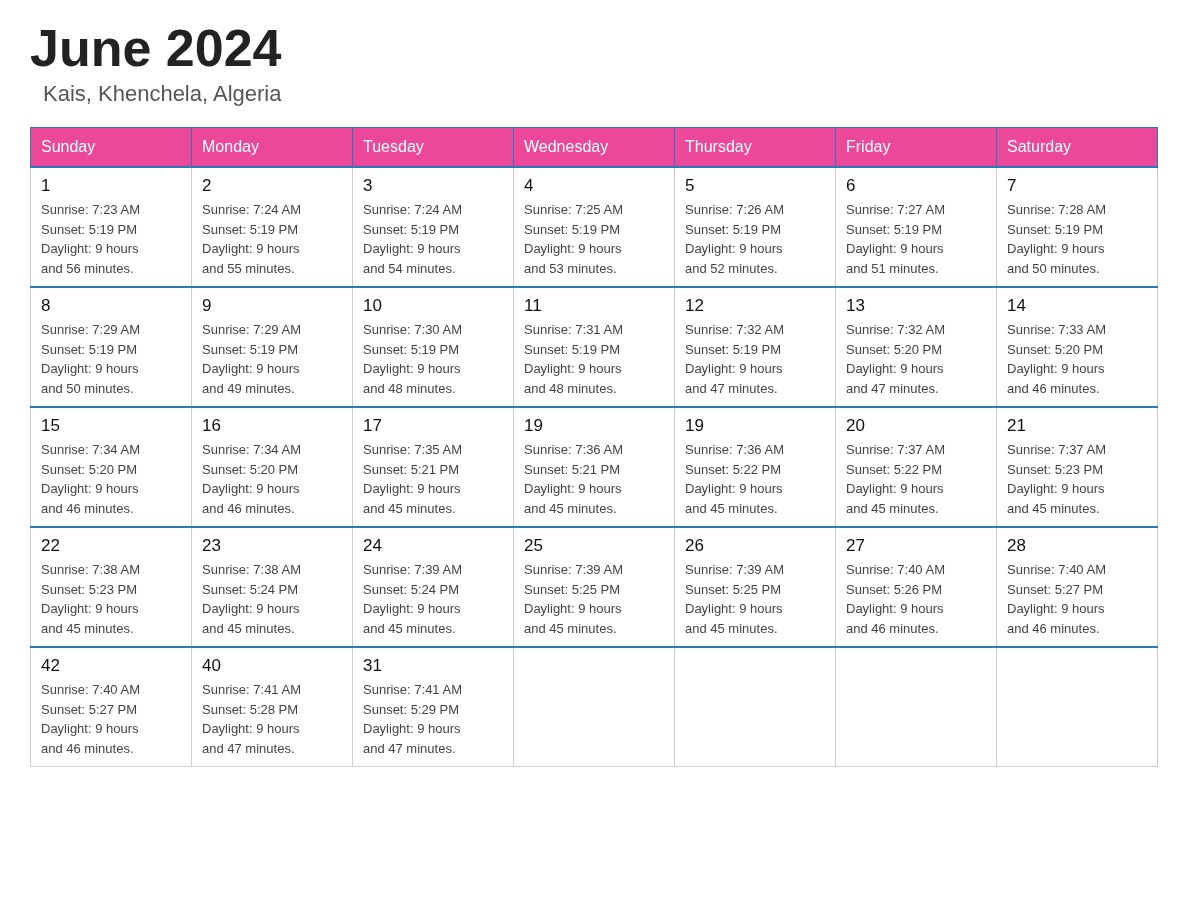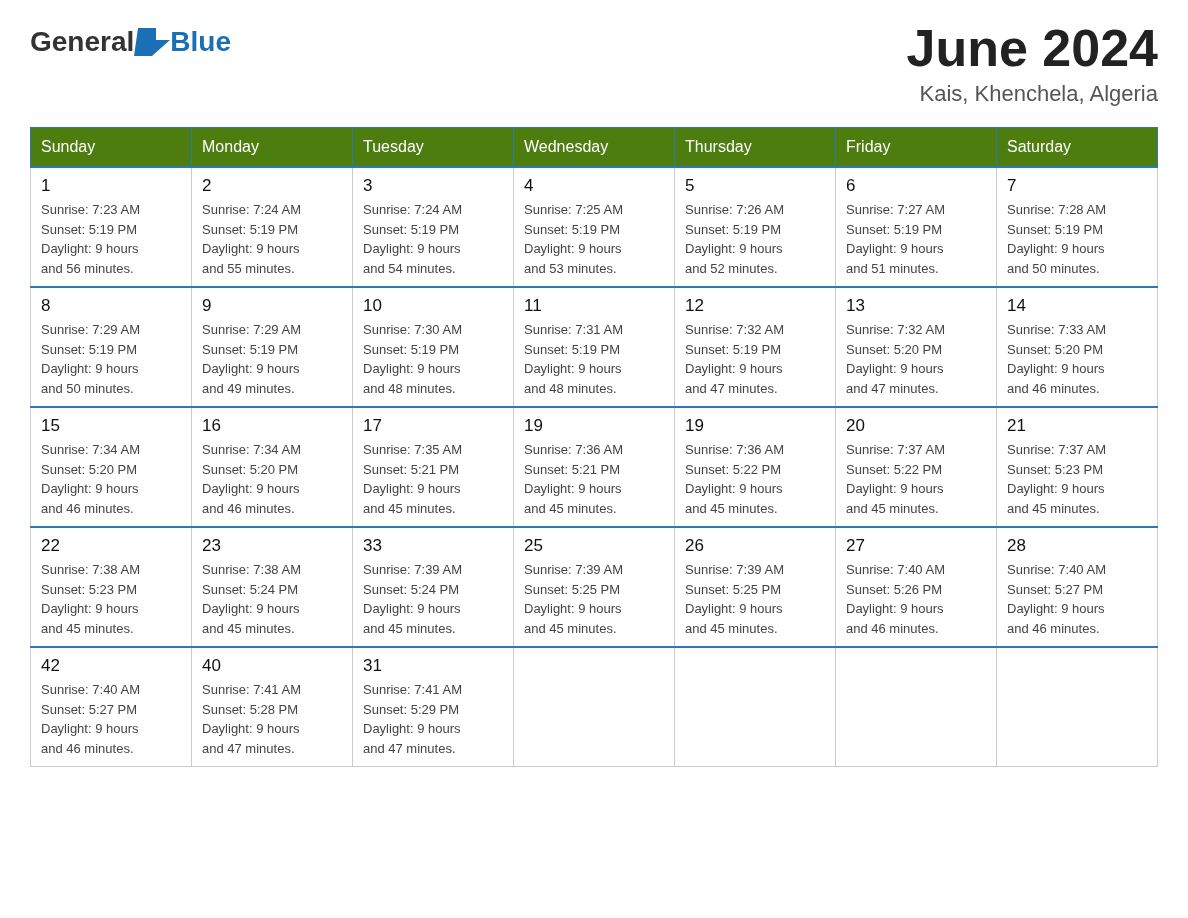--- a/index.html
+++ b/index.html
@@ -46,21 +46,21 @@
       font-size: 22px;
       color: #555;
       margin-top: 4px;
     }
     .calendar-table {
       width: 100%;
       border-collapse: collapse;
       border: 1px solid #ccc;
     }
     .calendar-table thead tr th {
-      background-color: #4d7c0f;
+      background-color: #ec4899;
       color: #fff;
       font-size: 16px;
       font-weight: normal;
       padding: 10px 10px;
       text-align: left;
       border: 1px solid #2a7ab5;
     }
     .calendar-table tbody tr td {
       vertical-align: top;
       padding: 8px 10px;
@@ -86,31 +86,20 @@
       line-height: 1.5;
     }
     .empty-cell {
       background: #fff;
     }
   </style>
 </head>
 <body>
 
 <div class="header-area">
-  <div class="logo-area">
-    <div class="logo-text">
-      <span class="logo-general">General</span>
-      <span>
-        <svg width="36" height="36" viewBox="0 0 36 36">
-          <polygon points="4,8 22,8 22,20 36,20 18,36 0,36" fill="#1a6fb5"></polygon>
-        </svg>
-      </span>
-      <span class="logo-blue">Blue</span>
-    </div>
-  </div>
   <div class="title-area">
     <div class="month-title">June 2024</div>
     <div class="location-title">Kais, Khenchela, Algeria</div>
   </div>
 </div>
 
 <table class="calendar-table">
   <thead>
     <tr>
       <th>Sunday</th>
@@ -216,21 +205,21 @@
       <tr>
         <td>
           <span class="day-number">22</span>
           <div class="day-info"><span>Sunrise: 7:38 AM</span><br><span>Sunset: 5:23 PM</span><br><span>Daylight: 9 hours</span><br><span>and 45 minutes.</span></div>
         </td>
         <td>
           <span class="day-number">23</span>
           <div class="day-info"><span>Sunrise: 7:38 AM</span><br><span>Sunset: 5:24 PM</span><br><span>Daylight: 9 hours</span><br><span>and 45 minutes.</span></div>
         </td>
         <td>
-          <span class="day-number">33</span>
+          <span class="day-number">24</span>
           <div class="day-info"><span>Sunrise: 7:39 AM</span><br><span>Sunset: 5:24 PM</span><br><span>Daylight: 9 hours</span><br><span>and 45 minutes.</span></div>
         </td>
         <td>
           <span class="day-number">25</span>
           <div class="day-info"><span>Sunrise: 7:39 AM</span><br><span>Sunset: 5:25 PM</span><br><span>Daylight: 9 hours</span><br><span>and 45 minutes.</span></div>
         </td>
         <td>
           <span class="day-number">26</span>
           <div class="day-info"><span>Sunrise: 7:39 AM</span><br><span>Sunset: 5:25 PM</span><br><span>Daylight: 9 hours</span><br><span>and 45 minutes.</span></div>
         </td>

